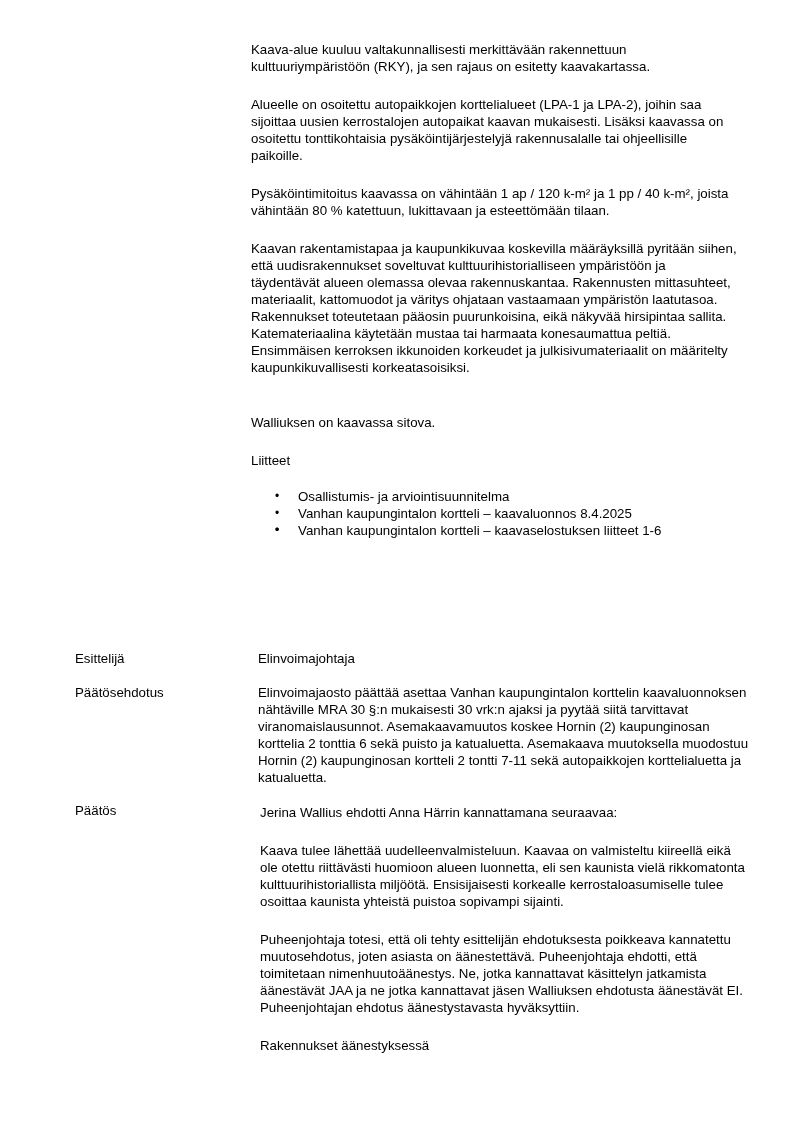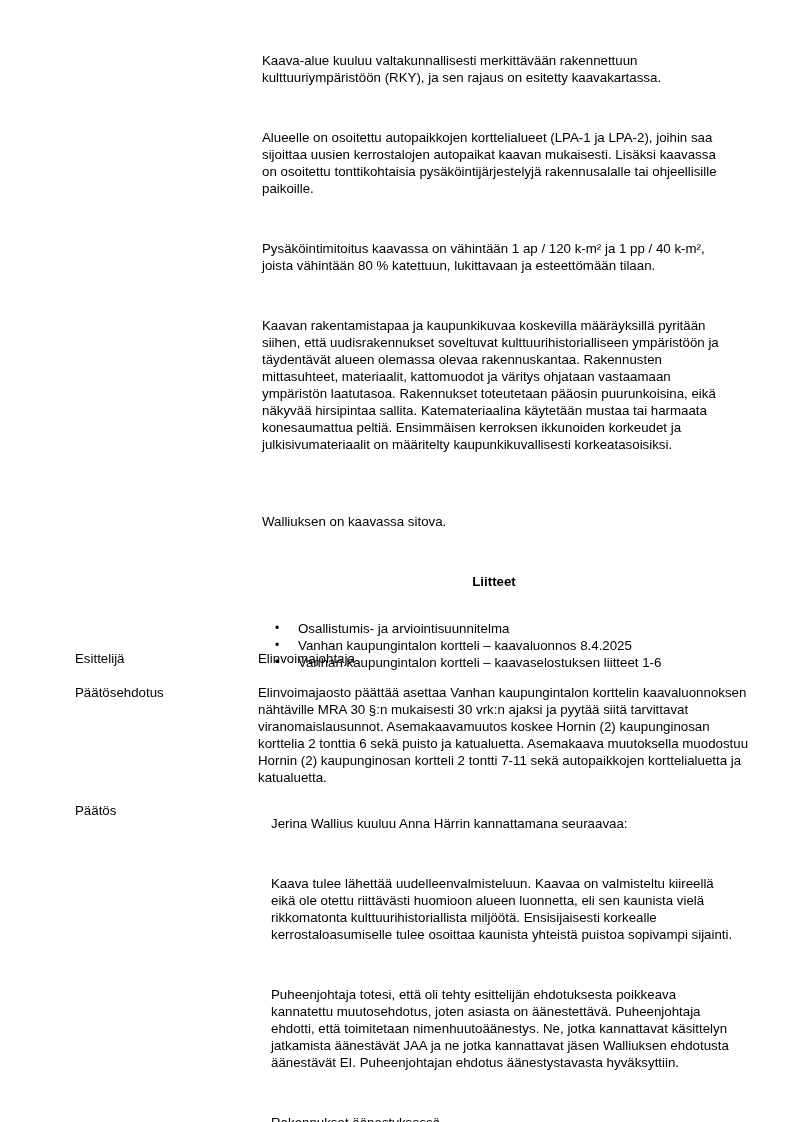--- a/index.html
+++ b/index.html
@@ -3,22 +3,22 @@
 <meta charset="utf-8">
 <style>
   html, body { margin: 0; padding: 0; background: #ffffff; }
   body {
     width: 794px; height: 1122px; position: relative; overflow: hidden;
     font-family: "Liberation Sans", sans-serif; font-size: 13.3px; color: #000;
     line-height: 17px;
   }
   .page { position: absolute; left: 0; top: 0; width: 794px; height: 1122px; }
   .body-col { position: absolute; left: 249px; width: 490px; }
-  .para { margin: 13px; }
-  .bold { font-weight: bold; text-align: center; }
+  .para { margin: 2px; }
+  .bold { font-weight: normal; }
   .bullets { list-style: none; margin: 0; padding: 0; }
   .bullets li { position: relative; padding-left: 49px; }
   .bullets li .bullet { position: absolute; left: 26px; top: 0; font-size: 12px; }
   .row { position: absolute; left: 75px; width: 670px; }
   .row .label { position: absolute; left: 0; top: 0; width: 170px; }
   .row .content { position: absolute; left: 183px; top: 0; width: 495px; }
   .gap { height: 17px; }
 </style>
 </head>
 <body>
@@ -64,21 +64,21 @@
   </div>
 
   <div class="row" style="top:684px;">
     <div class="label">Päätösehdotus</div>
     <div class="content">Elinvoimajaosto päättää asettaa Vanhan kaupungintalon korttelin kaavaluonnoksen nähtäville MRA 30 §:n mukaisesti 30 vrk:n ajaksi ja pyytää siitä tarvittavat viranomaislausunnot. Asemakaavamuutos koskee Hornin (2) kaupunginosan korttelia 2 tonttia 6 sekä puisto ja katualuetta. Asemakaava muutoksella muodostuu Hornin (2) kaupunginosan kortteli 2 tontti 7-11 sekä autopaikkojen korttelialuetta ja katualuetta.</div>
   </div>
 
   <div class="row" style="top:802px;">
     <div class="label">Päätös</div>
     <div class="content">
-      <p class="para">Jerina Wallius kuuluu Anna Härrin kannattamana seuraavaa:</p>
+      <p class="para">Jerina Wallius ehdotti Anna Härrin kannattamana seuraavaa:</p>
       <div class="gap"></div>
       <p class="para">Kaava tulee lähettää uudelleenvalmisteluun. Kaavaa on valmisteltu kiireellä eikä ole otettu riittävästi huomioon alueen luonnetta, eli sen kaunista vielä rikkomatonta kulttuurihistoriallista miljöötä. Ensisijaisesti korkealle kerrostaloasumiselle tulee osoittaa kaunista yhteistä puistoa sopivampi sijainti.</p>
       <div class="gap"></div>
       <p class="para">Puheenjohtaja totesi, että oli tehty esittelijän ehdotuksesta poikkeava kannatettu muutosehdotus, joten asiasta on äänestettävä. Puheenjohtaja ehdotti, että toimitetaan nimenhuutoäänestys. Ne, jotka kannattavat käsittelyn jatkamista äänestävät JAA ja ne jotka kannattavat jäsen Walliuksen ehdotusta äänestävät EI. Puheenjohtajan ehdotus äänestystavasta hyväksyttiin.</p>
       <div class="gap"></div>
       <p class="para">Rakennukset äänestyksessä</p>
     </div>
   </div>
 
 </div>

